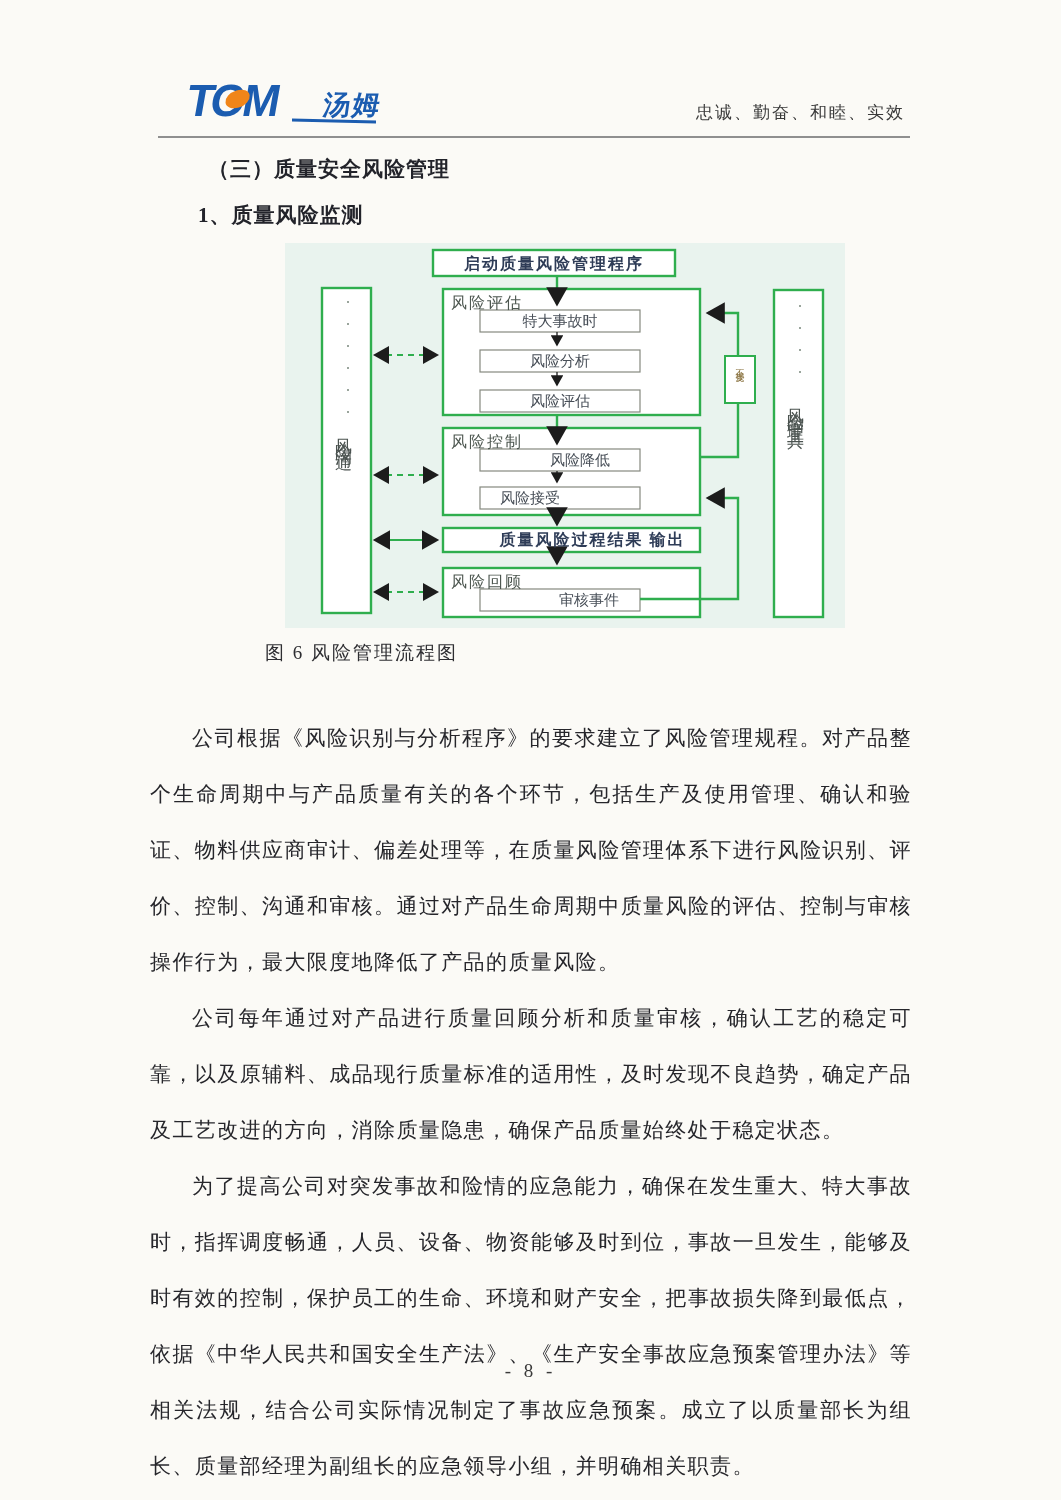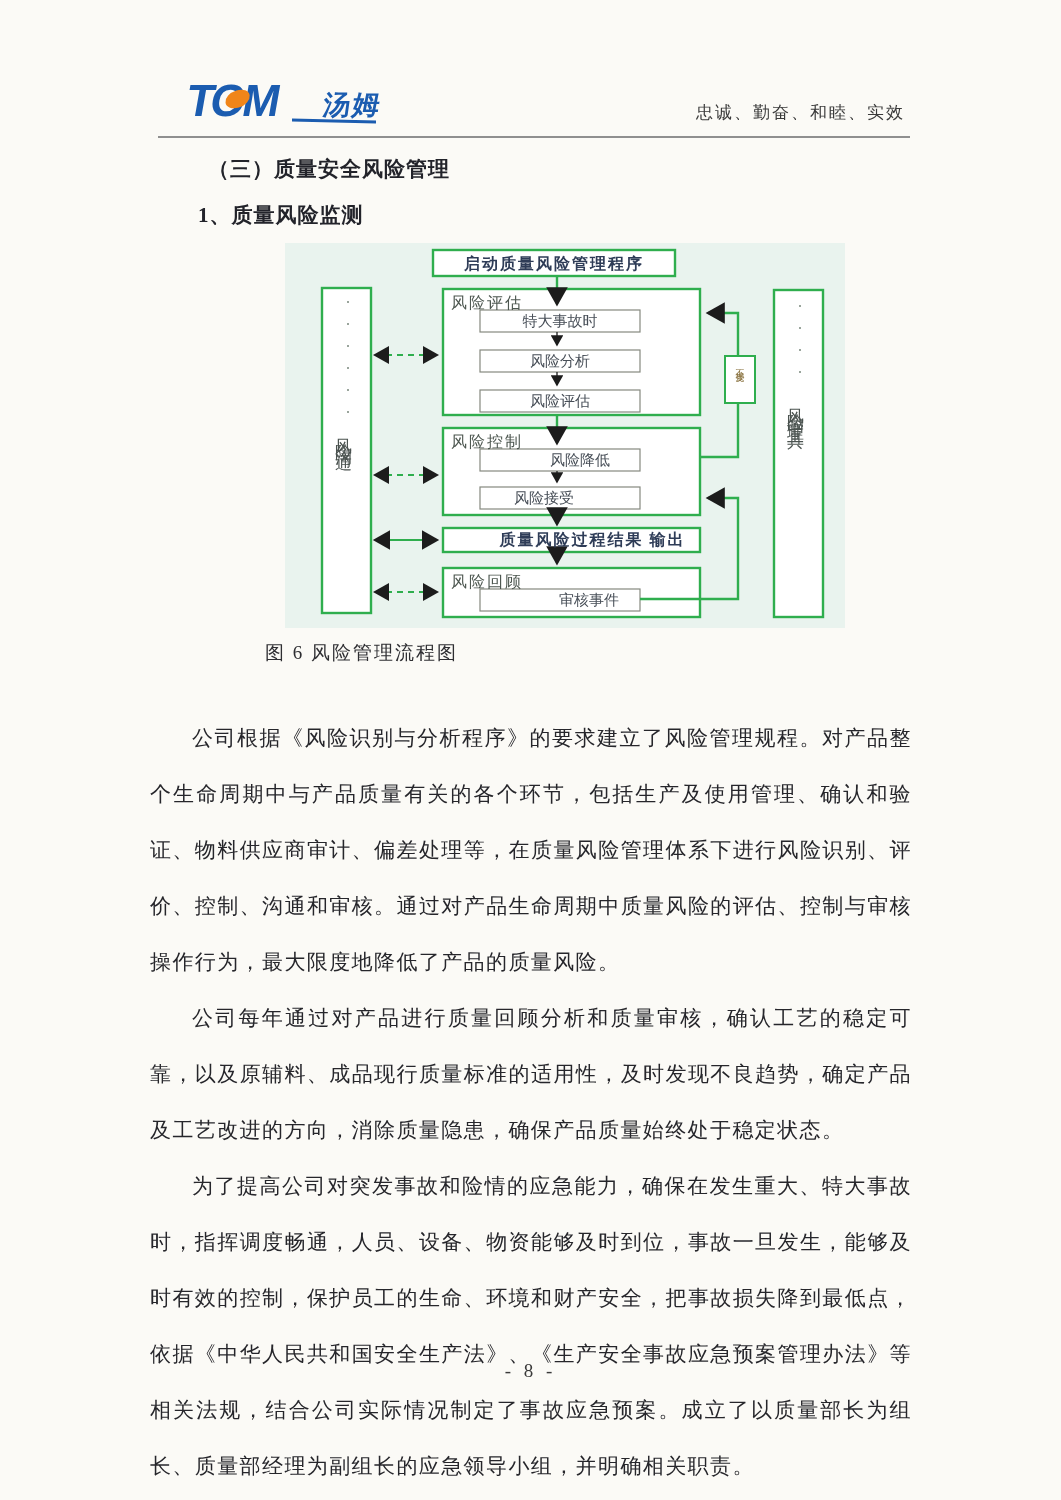--- a/index.html
+++ b/index.html
@@ -112,21 +112,21 @@
       <rect x="440" y="113" width="30" height="47" fill="#ffffff" stroke="#2fae4e" stroke-width="2"></rect>
     </svg>
 
     <div class="dlabel center bold" style="left:148px;top:9px;width:242px;height:24px;">启动质量风险管理程序</div>
     <div class="dlabel group" style="left:166px;top:52px;">风险评估</div>
     <div class="dlabel center" style="left:195px;top:68px;width:160px;height:21px;">特大事故时</div>
     <div class="dlabel center" style="left:195px;top:108px;width:160px;height:21px;">风险分析</div>
     <div class="dlabel center" style="left:195px;top:148px;width:160px;height:21px;">风险评估</div>
     <div class="dlabel group" style="left:166px;top:191px;">风险控制</div>
     <div class="dlabel center" style="left:195px;top:207px;width:160px;height:21px;margin-left:20px;">风险降低</div>
-    <div class="dlabel center" style="left:195px;top:245px;width:128px;height:21px;">风险接受</div>
+    <div class="dlabel center" style="left:181px;top:245px;width:128px;height:21px;">风险接受</div>
     <div class="dlabel center bold" style="left:158px;top:286px;width:299px;height:22px;">质量风险过程结果 输出</div>
     <div class="dlabel group" style="left:166px;top:331px;">风险回顾</div>
     <div class="dlabel center" style="left:195px;top:347px;width:160px;height:21px;margin-left:29px;">审核事件</div>
     <div class="dlabel vert" style="left:50px;top:182px;height:110px;">风险沟通</div>
     <div class="dlabel vert" style="left:502px;top:152px;height:130px;">风险管理工具</div>
     <div class="dlabel tiny" style="left:450px;top:119px;height:38px;">不接受</div>
 
     <div class="dot-col" style="left:62px;top:58px;height:112px;"></div>
     <div class="dot-col" style="left:514px;top:62px;height:88px;"></div>
   </div>

